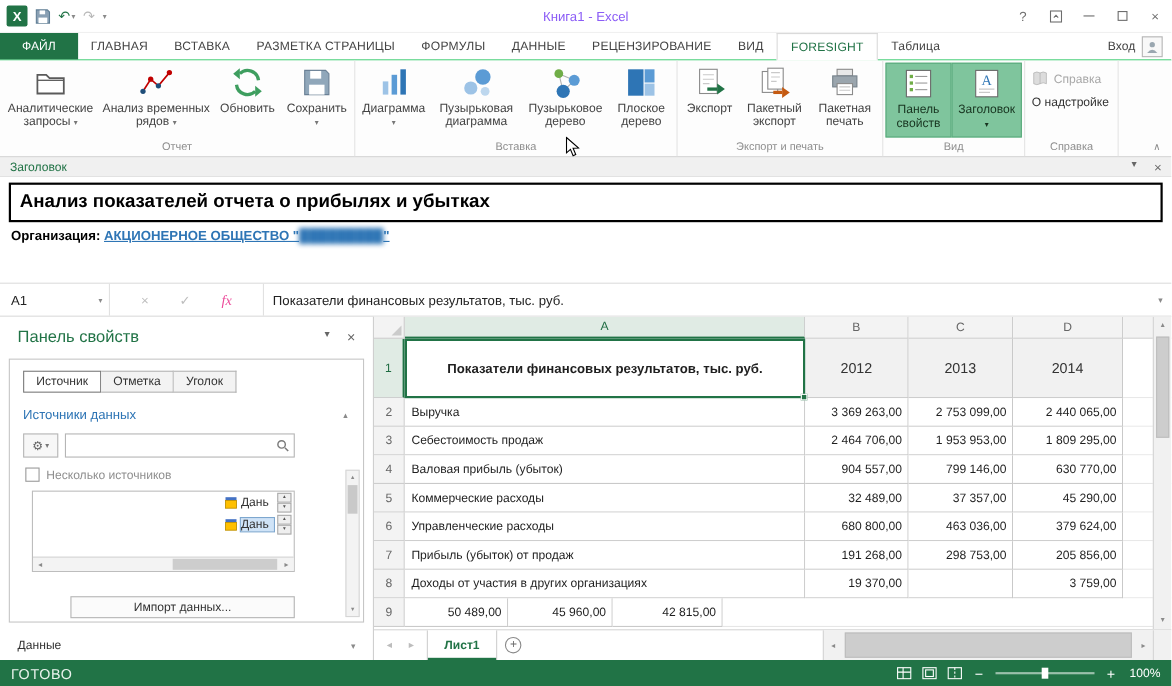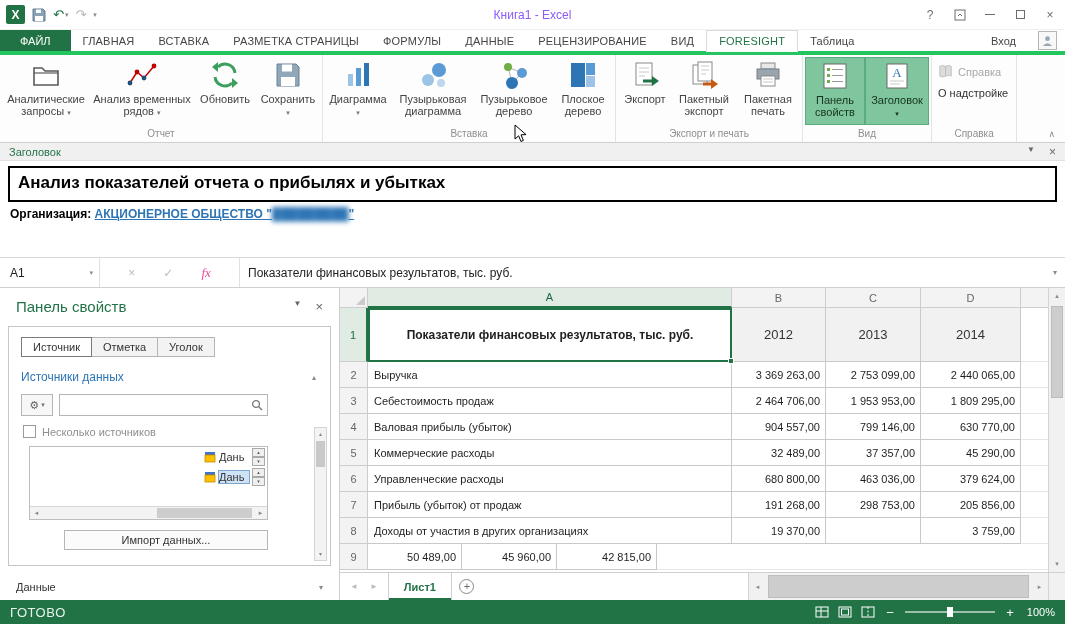--- a/index.html
+++ b/index.html
@@ -13,25 +13,25 @@
   .qat-btn { display:flex; align-items:center; color:#217346; font-size:13px; gap:1px; }
   .qat-btn.gray { color:#b8b8b8; }
   .qat-dd { font-size:7px; color:#8a8a8a; }
   .tb-title { position:absolute; left:50%; transform:translateX(-50%); font-size:12px; color:#8b5cf6; }
   .tb-right { margin-left:auto; display:flex; height:30px; }
   .winbtn { width:30px; height:30px; display:flex; align-items:center; justify-content:center; color:#6d6d6d; font-size:12px; }
   .min-glyph { width:10px; height:1px; background:#6d6d6d; display:inline-block; }
   .max-glyph { width:9px; height:9px; border:1px solid #6d6d6d; display:inline-block; }
 
   
-  .tabrow { height:25px; background:#fff; display:flex; align-items:stretch; border-bottom:4px solid #22c55e; }
+  .tabrow { height:25px; background:#fff; display:flex; align-items:stretch; border-bottom:1px solid #22c55e; }
   .tab-file { background:#217346; color:#fff; padding:0 20px; display:flex; align-items:center; font-size:11px; }
   .tab { padding:0 12px; display:flex; align-items:center; color:#444; letter-spacing:.2px; }
   .tab.active { background:#fff; border:1px solid #dadada; border-bottom-color:#fff; color:#217346; margin-bottom:-1px; }
-  .signin { margin-left:auto; display:flex; align-items:center; gap:22px; padding-right:8px; color:#444; }
+  .signin { margin-left:auto; display:flex; align-items:center; gap:6px; padding-right:8px; color:#444; }
   .avatar { width:19px; height:19px; border:1px solid #b5b5b5; display:flex; align-items:center; justify-content:center; background:#f8f8f8; }
 
   
   .ribbon { height:88px; background:#fdfdfd; border-bottom:1px solid #d0d0d0; display:flex; position:relative; }
   .rgroup { display:flex; flex-direction:column; border-right:1px solid #e4e4e4; padding:2px 2px 0 2px; }
   .rbtns { flex:1; display:flex; align-items:flex-start; }
   .rgroup-label { height:16px; line-height:15px; text-align:center; color:#8e8e8e; font-size:10px; }
   .rbtn { height:68px; padding:3px 3px 0; display:flex; flex-direction:column; align-items:center; text-align:center; color:#444; line-height:12px; }
   .rbtn .ricon { width:30px; height:30px; margin-bottom:3px; flex:0 0 auto; }
   .rbtn.on { background:#7fc59d; border:1px solid #5aab7d; color:#17331f; }
@@ -92,21 +92,21 @@
   .plist { margin:8px 62px 0 20px; height:74px; border:1px solid #bdbdbd; position:relative; background:#fff; }
   .plist-item { display:flex; align-items:center; justify-content:flex-end; height:20px; padding-right:2px; gap:3px; }
   .pli-label { width:30px; overflow:hidden; white-space:nowrap; }
   .plist-item.selected .pli-label { background:#cfe3f7; outline:1px solid #7da7cf; }
   .spin { display:flex; flex-direction:column; }
   .spin span { width:13px; height:9px; border:1px solid #aaa; background:#efefef; font-size:5px; line-height:7px; text-align:center; color:#555; }
   .plist-hscroll { position:absolute; left:0; right:0; bottom:0; height:13px; background:#f3f3f3; border-top:1px solid #d5d5d5; display:flex; align-items:center; }
   .hs-btn { width:13px; text-align:center; font-size:7px; color:#8a8a8a; }
   .hs-track { flex:1; position:relative; height:100%; }
   .hs-thumb { position:absolute; right:2px; top:1px; bottom:1px; width:45%; background:#cdcdcd; }
-  .import-row { margin:10px 62px 0 20px;padding-left:35px; }
+  .import-row { margin:22px 62px 0 20px;padding-left:35px; }
   .import-btn { display:block; width:100%; height:20px; line-height:18px; text-align:center; border:1px solid #b5b5b5; background:#fbfbfb; color:#333; }
   .pvscroll { position:absolute; top:100px; right:3px; bottom:4px; width:13px; border:1px solid #d5d5d5; background:#f3f3f3; display:flex; flex-direction:column; }
   .vs-btn { height:12px; text-align:center; font-size:6px; color:#8a8a8a; line-height:12px; }
   .vs-track { flex:1; position:relative; }
   .vs-thumb { position:absolute; top:1px; left:1px; right:1px; height:26px; background:#c9c9c9; }
   .pfooter { position:absolute; left:16px; right:16px; bottom:7px; display:flex; align-items:center; color:#333; }
   .pfooter .psec-arrow { font-size:8px; }
 
   
   .sheet-zone { flex:1; display:flex; flex-direction:column; background:#fff; min-width:0; }

